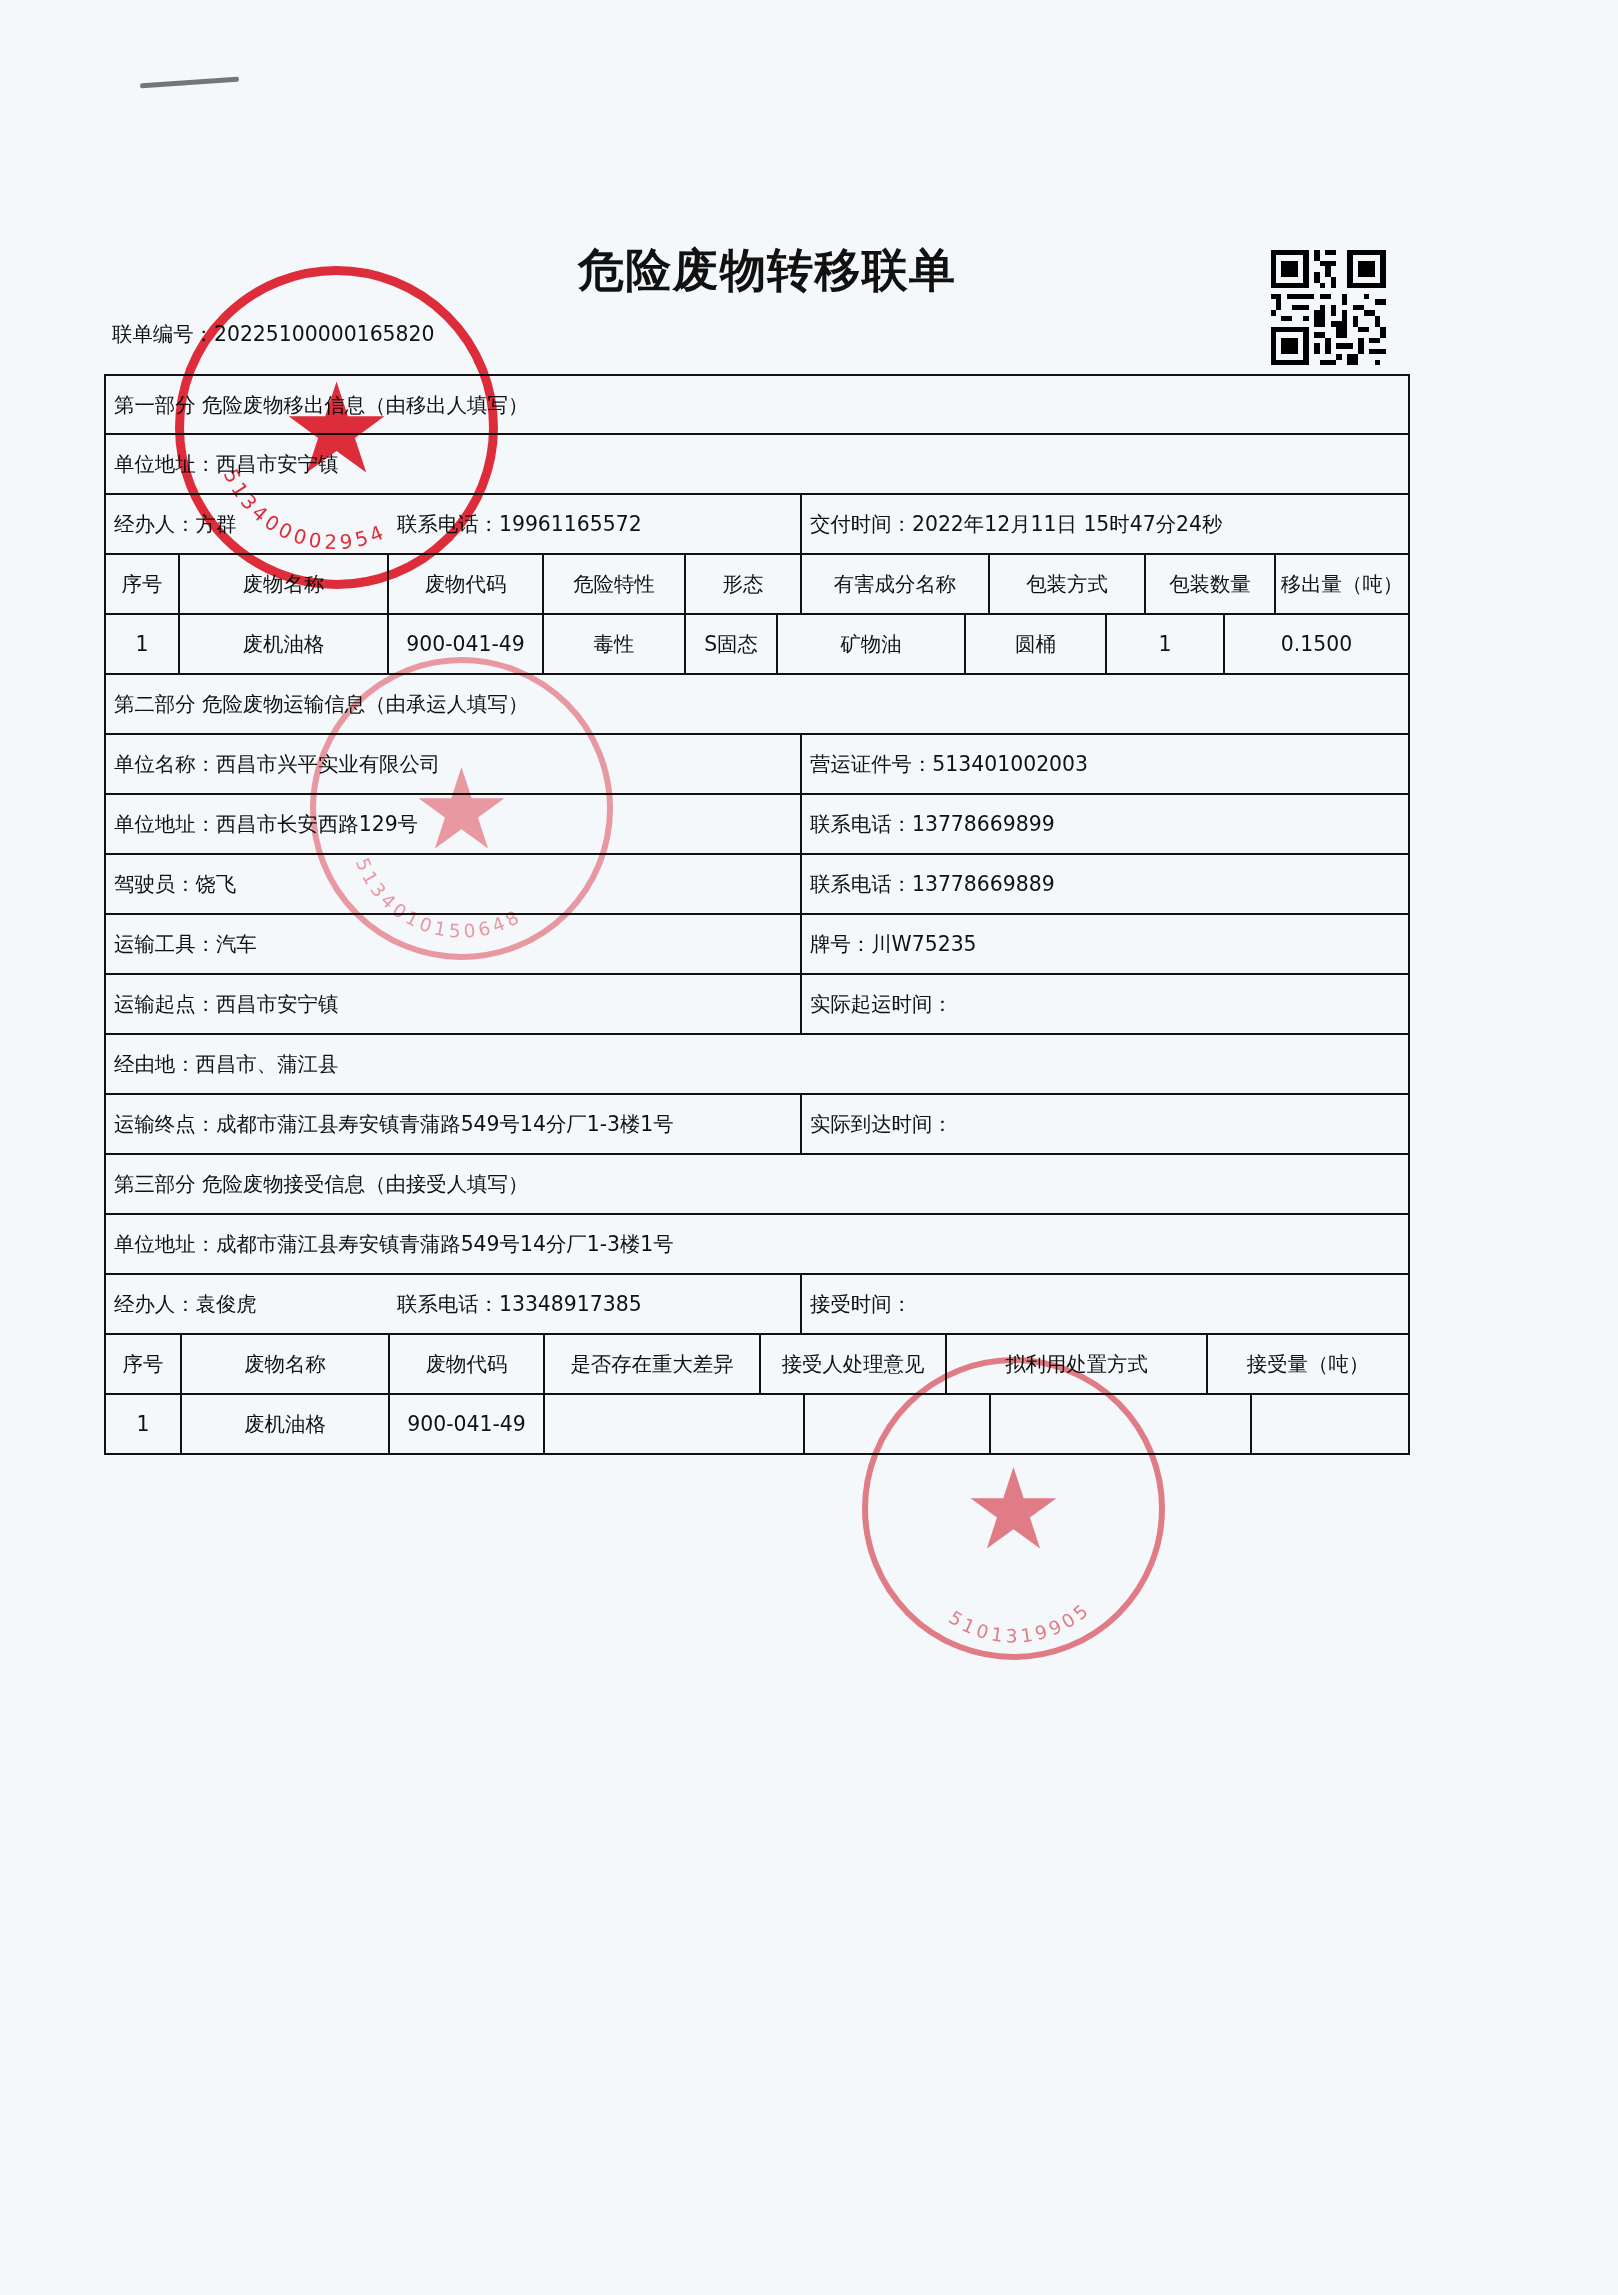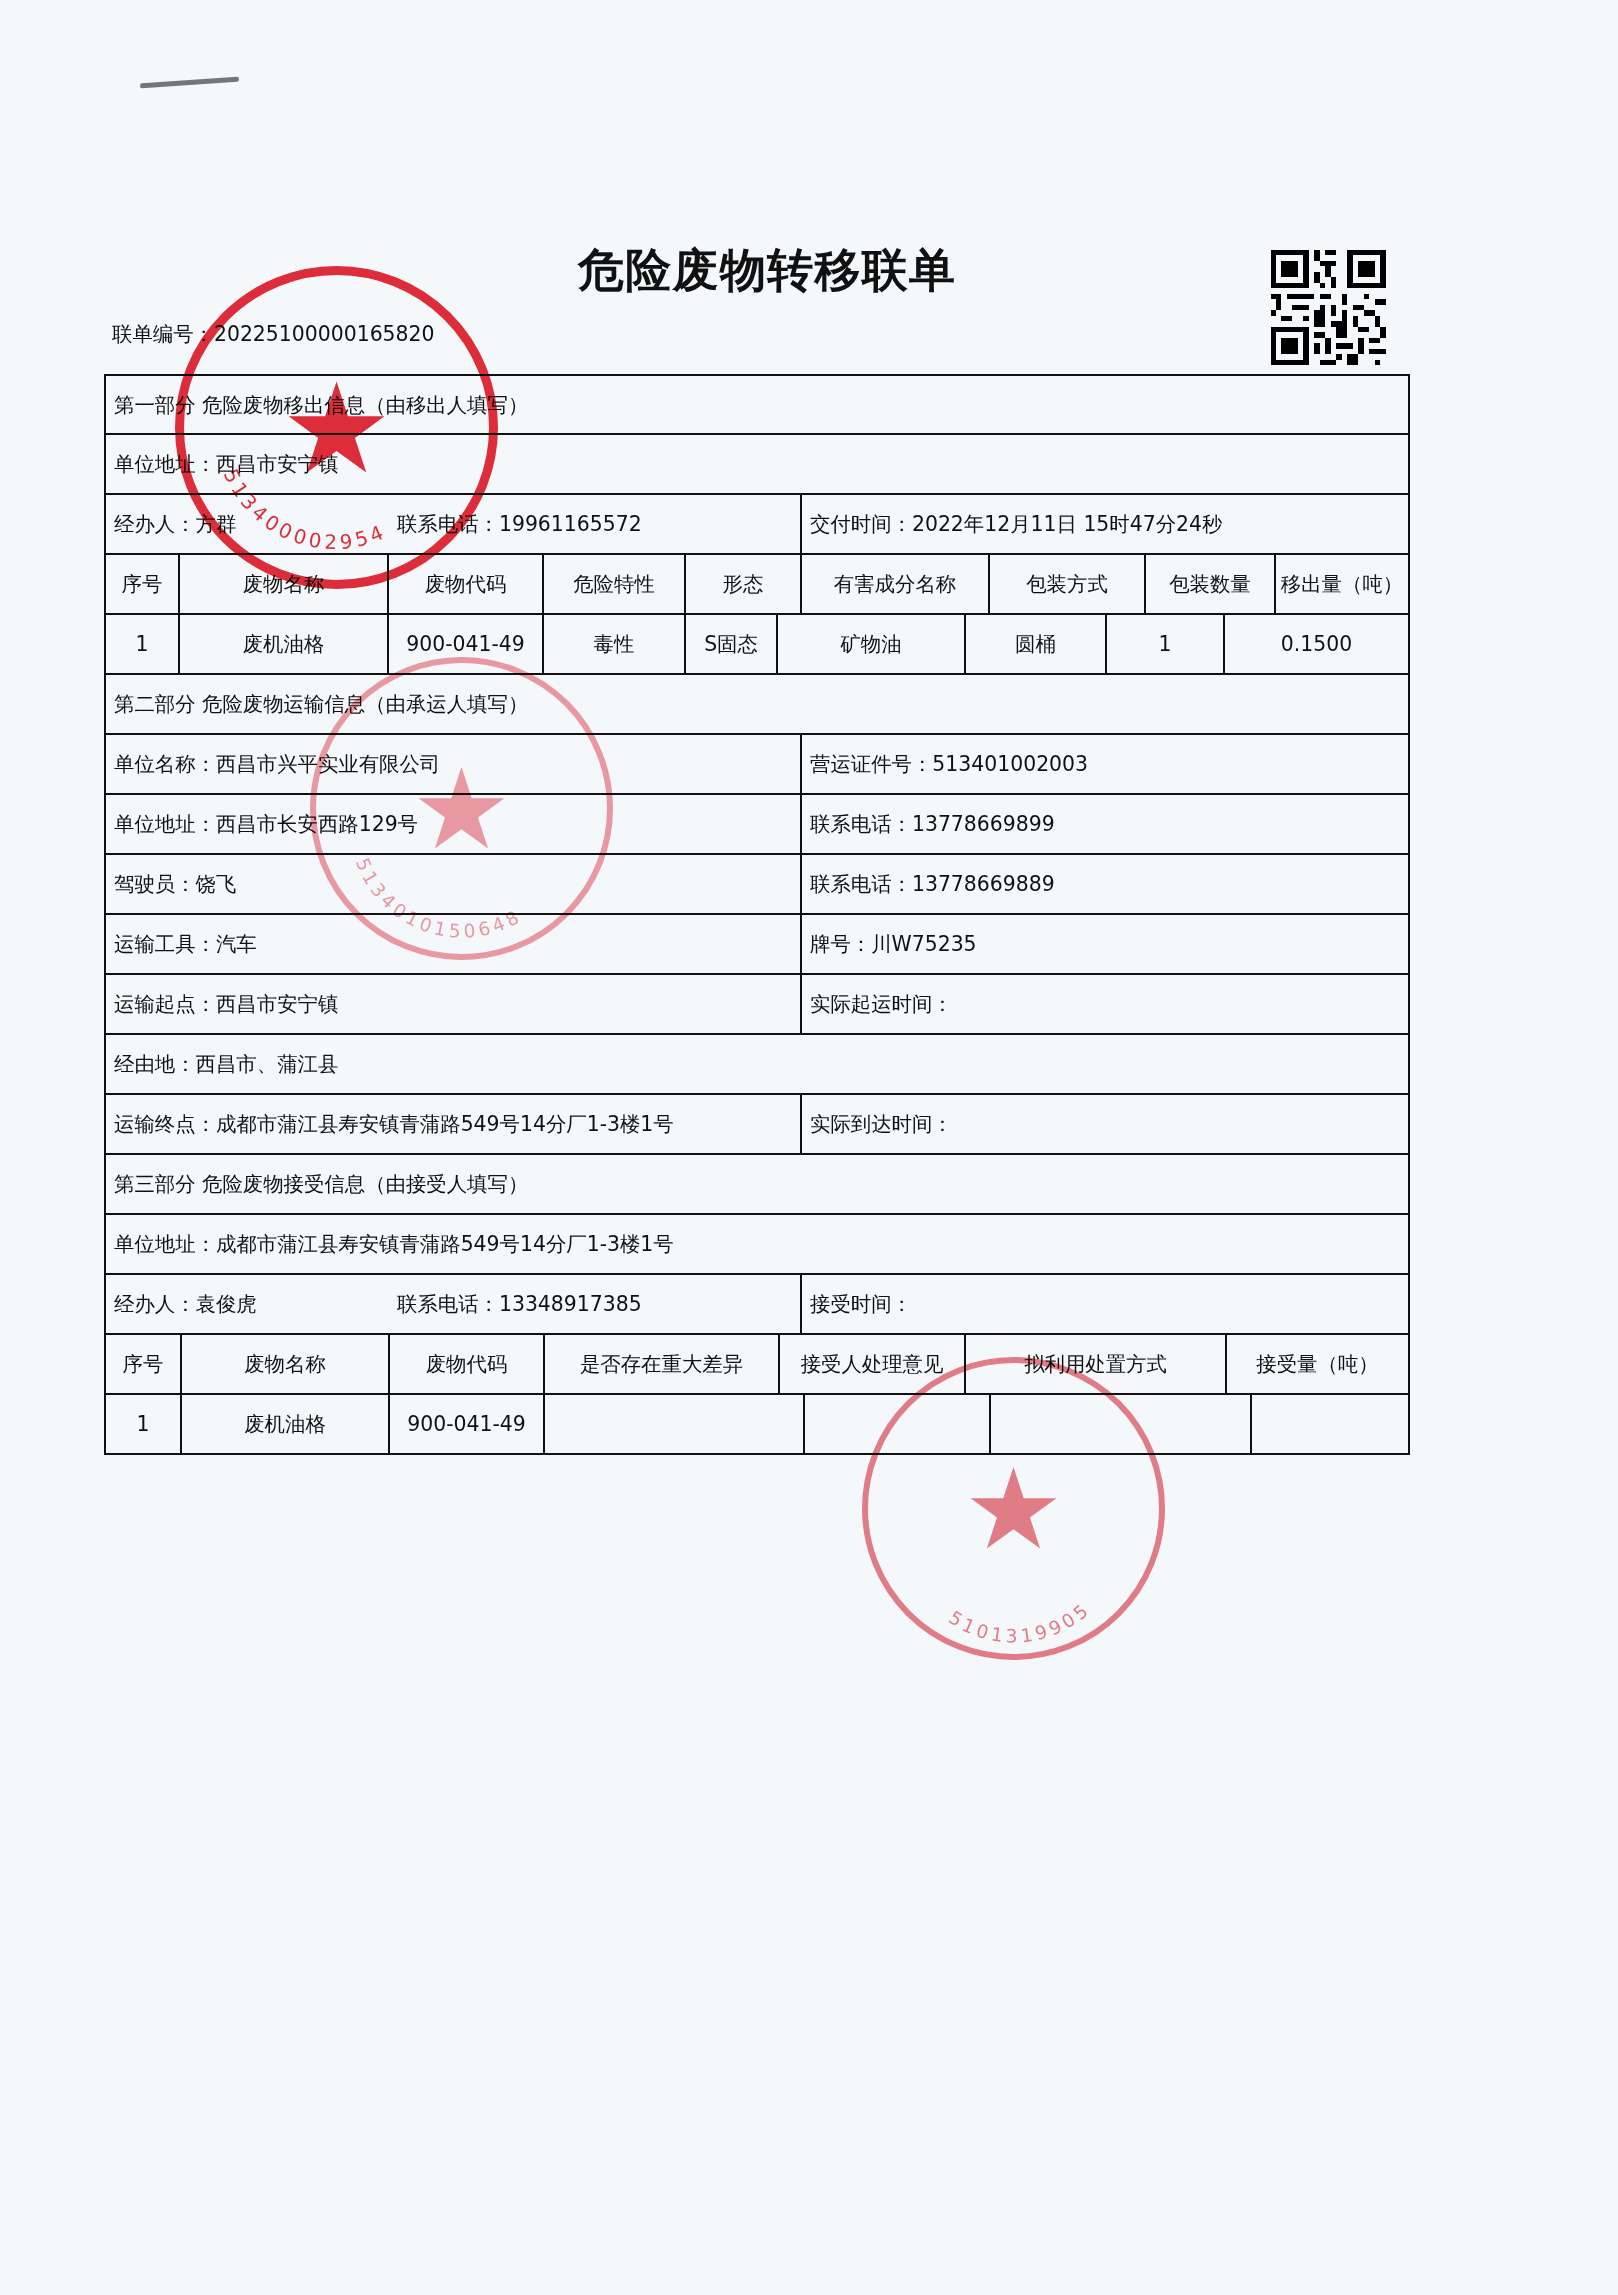--- a/index.html
+++ b/index.html
@@ -197,21 +197,21 @@
     <div class="cell half-left">
       <span style="display:inline-block;width:283px">经办人：袁俊虎</span>
       <span>联系电话：13348917385</span>
     </div>
     <div class="cell half-right">接受时间：</div>
   </div>
   <div class="row">
     <div class="cell center" style="width:74px">序号</div>
     <div class="cell center" style="width:208px">废物名称</div>
     <div class="cell center" style="width:155px">废物代码</div>
-    <div class="cell center" style="width:235px">是否存在重大差异</div>
+    <div class="cell center" style="width:216px">是否存在重大差异</div>
     <div class="cell center" style="width:186px">接受人处理意见</div>
     <div class="cell center" style="width:261px">拟利用处置方式</div>
     <div class="cell center" style="flex:1">接受量（吨）</div>
   </div>
   <div class="row">
     <div class="cell center" style="width:74px">1</div>
     <div class="cell center" style="width:208px">废机油格</div>
     <div class="cell center" style="width:155px">900-041-49</div>
     <div class="cell center" style="width:260px"></div>
     <div class="cell center" style="width:186px"></div>

